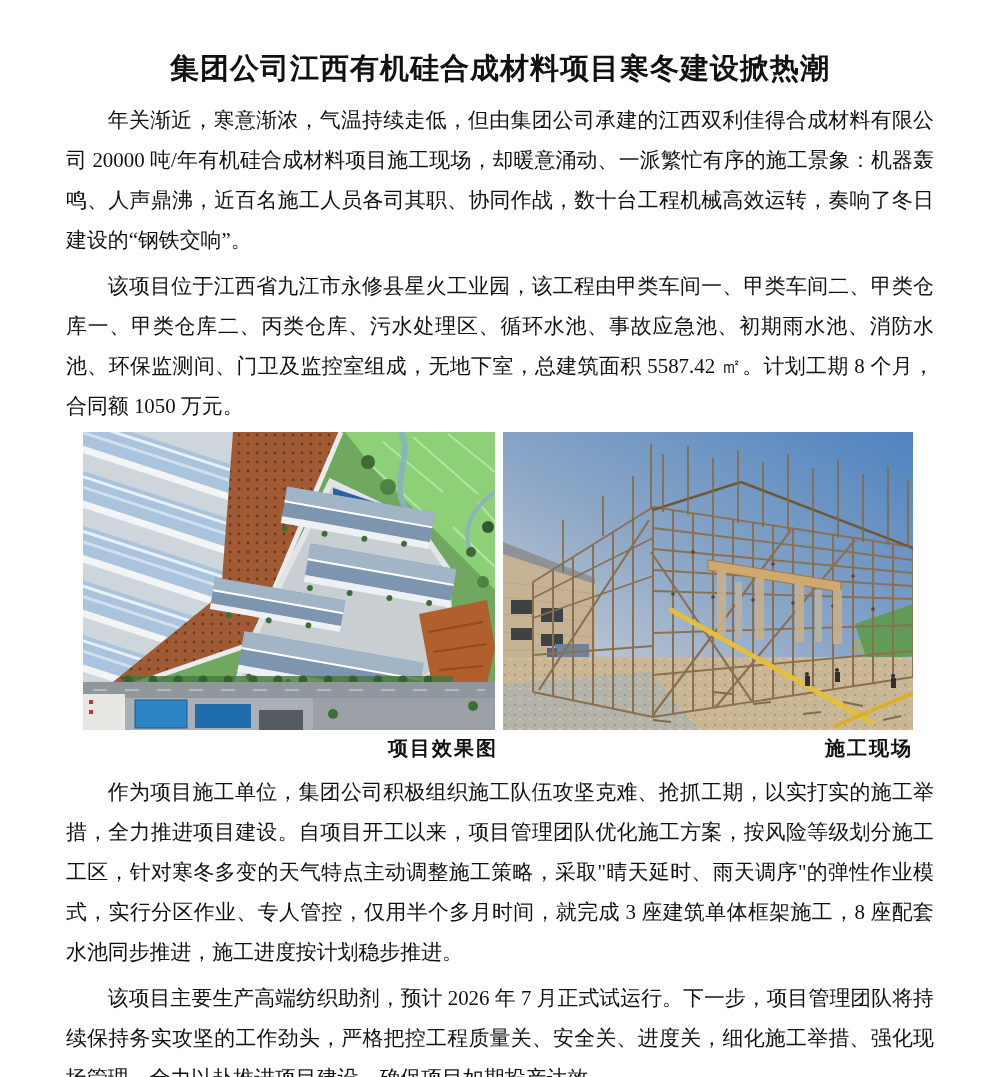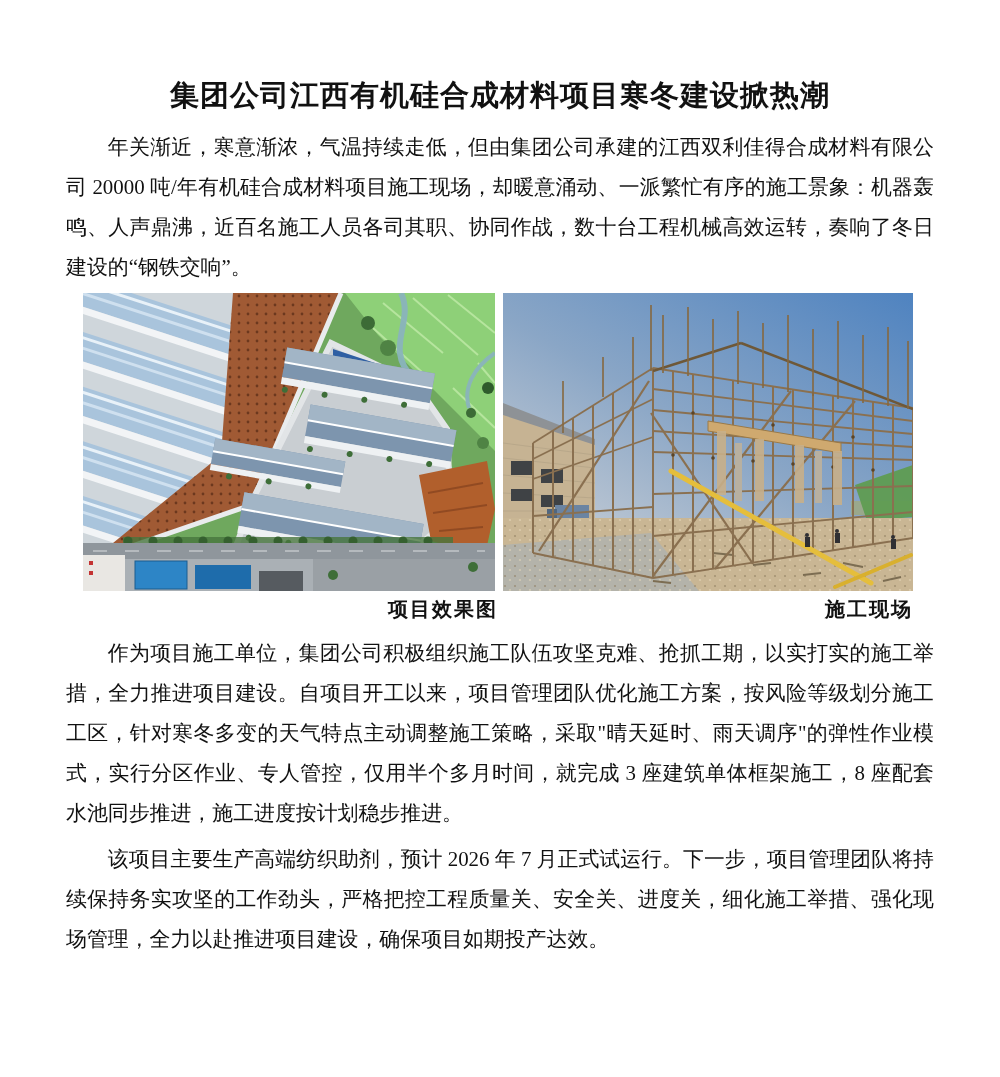--- a/index.html
+++ b/index.html
@@ -1,37 +1,38 @@
 <!DOCTYPE html>
 <html lang="zh"><head>
 <meta charset="utf-8">
 <style>
   html,body{margin:0;padding:0;background:#ffffff;}
   body{width:1000px;height:1077px;font-family:"Liberation Serif","DejaVu Serif",serif;color:#111;}
   .page{position:relative;width:1000px;height:1077px;overflow:hidden;background:#fff;}
-  .title{margin:0;padding-top:75px;text-align:center;
+  .title{margin:0;padding-top:48px;text-align:center;
          font-family:"Liberation Sans","DejaVu Sans",sans-serif;
          font-size:29px;font-weight:700;letter-spacing:1px;line-height:40px;}
   .body{margin:12px 60px 0;font-size:20.9px;line-height:40px;text-align:justify;text-justify:inter-ideograph;}
   .body p{margin:6px;text-indent:2em;}
   .figrow{display:flex;gap:8px;margin:6px 0 0 23px;width:830px;}
   .fig{font-size:0;line-height:0;}
   .fig svg{display:block;}
   .caprow{display:flex;margin-left:23px;width:830px;}
   .cap{flex:1;text-align:right;font-size:20px;font-weight:700;line-height:36px;letter-spacing:2px;}
 </style>
 </head>
 <body>
 
 <div class="page">
 
   <h1 class="title">集团公司江西有机硅合成材料项目寒冬建设掀热潮</h1>
 
   <div class="body">
     <p>年关渐近，寒意渐浓，气温持续走低，但由集团公司承建的江西双利佳得合成材料有限公司 20000 吨/年有机硅合成材料项目施工现场，却暖意涌动、一派繁忙有序的施工景象：机器轰鸣、人声鼎沸，近百名施工人员各司其职、协同作战，数十台工程机械高效运转，奏响了冬日建设的“钢铁交响”。</p>
+    <p>该项目位于江西省九江市永修县星火工业园，该工程由甲类车间一、甲类车间二、甲类仓库一、甲类仓库二、丙类仓库、污水处理区、循环水池、事故应急池、初期雨水池、消防水池、环保监测间、门卫及监控室组成，无地下室，总建筑面积 5587.42 ㎡。计划工期 8 个月，合同额 1050 万元。</p>
 
     <div class="figrow">
 
       <div class="fig">
         <svg width="412" height="298" viewBox="0 0 412 298" xmlns="http://www.w3.org/2000/svg">
           <defs>
             <clipPath id="fz">
                 <path d="M0,0 L232,0 L140,170 L28,258 L0,258 Z"></path>
               </clipPath>
             <pattern id="dots" width="9" height="9" patternUnits="userSpaceOnUse">

